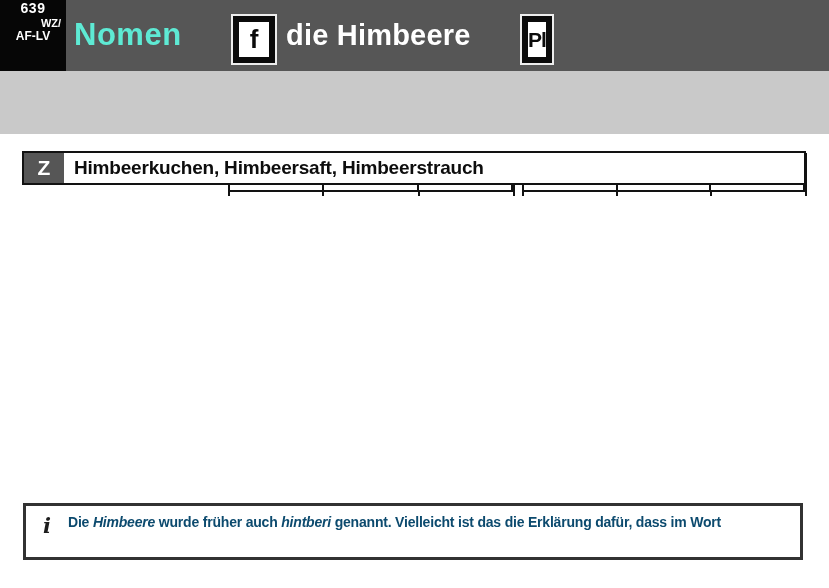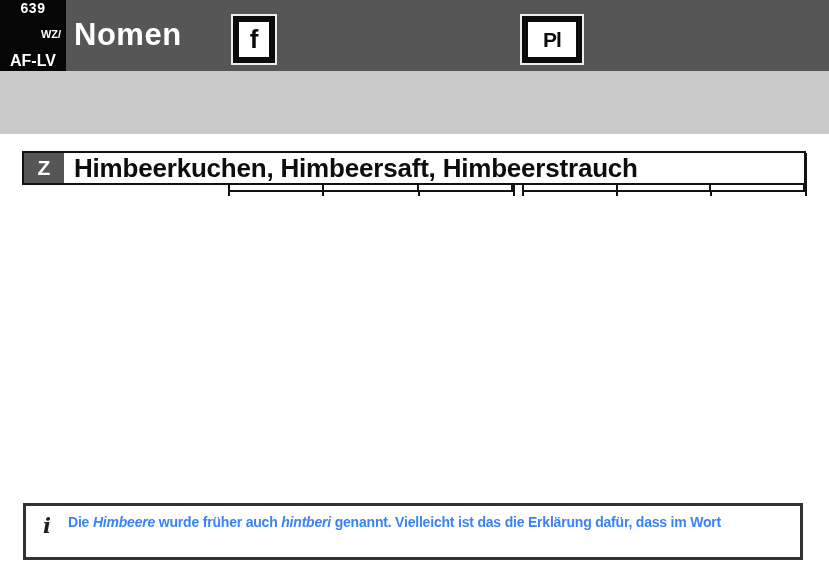--- a/index.html
+++ b/index.html
@@ -12,40 +12,40 @@
   }
 
   
   .header-bar {
     position:absolute; left:0; top:0; width:829px; height:71px;
     background:#565656;
   }
   .badge {
     position:absolute; left:0; top:0; width:66px; height:71px;
     background:#060606; color:#ffffff;
-    display:flex; flex-direction:column; align-items:center; justify-content:space-between;
+    display:flex; flex-direction:column; align-items:center; justify-content:flex-start;
     font-weight:bold; text-align:center; line-height:1.18;
   }
   .badge .b1 { font-size:14px; letter-spacing:0.5px; }
   .badge .b2 { font-size:11px;margin-left:36px; }
-  .badge .b3 { font-size:16px; }
+  .badge .b3 { font-size:12px; }
 
   .category {
     position:absolute; left:74px; top:50%; transform:translateY(-52%);
-    color:#ffffff; font-weight:bold; font-size:31px; letter-spacing:0.5px;
+    color:#5eead4; font-weight:bold; font-size:31px; letter-spacing:0.5px;
   }
 
   .gender-box {
     position:absolute; top:16px; height:47px;
     background:#ffffff; border:6px solid #0b0b0b; outline:2px solid #ededed;
     display:flex; align-items:center; justify-content:center;
     color:#0b0b0b; font-weight:bold;
   }
   .gender-box.f  { left:233px; width:42px; font-size:26px; }
-  .gender-box.pl { left:522px; width:60px; font-size:21px; letter-spacing:-1px; }
+  .gender-box.pl { left:522px; width:30px; font-size:21px; letter-spacing:-1px; }
 
   .headword {
     position:absolute; top:50%; transform:translateY(-52%);
     color:#ffffff; font-weight:bold; font-size:29px; letter-spacing:0.2px;
     white-space:nowrap;
   }
   .headword.sing { left:286px; }
   .headword.plur { left:577px; }
 
   
@@ -82,58 +82,59 @@
     border:2px solid #121212; background:#ffffff;
     display:flex; align-items:stretch;
   }
   .z-label {
     width:40px; background:#565656; color:#ffffff;
     display:flex; align-items:center; justify-content:center;
     font-weight:bold; font-size:21px;
   }
   .z-text {
     display:flex; align-items:center; padding-left:10px;
-    font-weight:bold; font-size:26px; color:#0d0d0d; letter-spacing:-0.2px;
+    font-weight:bold; font-size:19px; color:#0d0d0d; letter-spacing:-0.2px;
     white-space:nowrap;
   }
 
   
   .note-box {
     position:absolute; left:23px; top:503px; width:780px; height:57px;
     border:3px solid #323232; background:#ffffff;
     display:flex;
   }
   .note-icon {
     width:42px; flex:0 0 42px;
     display:flex; justify-content:center;
     padding-top:7px;
     font-family:"DejaVu Serif", serif;
     font-style:italic; font-weight:bold; font-size:21px; color:#1d1d1d;
   }
   .note-text {
     padding-top:6px; padding-right:8px;
-    font-size:14px; font-weight:bold; color:#3b82f6;
+    font-size:14px; font-weight:bold; color:#0c4a6e;
     line-height:21px; letter-spacing:-0.2px;
   }
   .note-text em { font-style:italic; }
 </style>
 </head>
 <body>
 
 <div class="header-bar">
   <div class="badge">
     <span class="b1">639</span>
     <span class="b2">WZ/</span>
     <span class="b3">AF-LV</span>
   </div>
   <div class="category">Nomen</div>
 
   <div class="gender-box f">
     <span>f</span>
   </div>
+  <div class="headword sing">die Himbeere</div>
 
   <div class="gender-box pl">
     <span>Pl</span>
   </div>
 </div>
 
 <div class="band">
   <div class="case-table sing">
     <div class="case-cell">Gen ~</div>
     <div class="case-cell">Dat ~</div>

